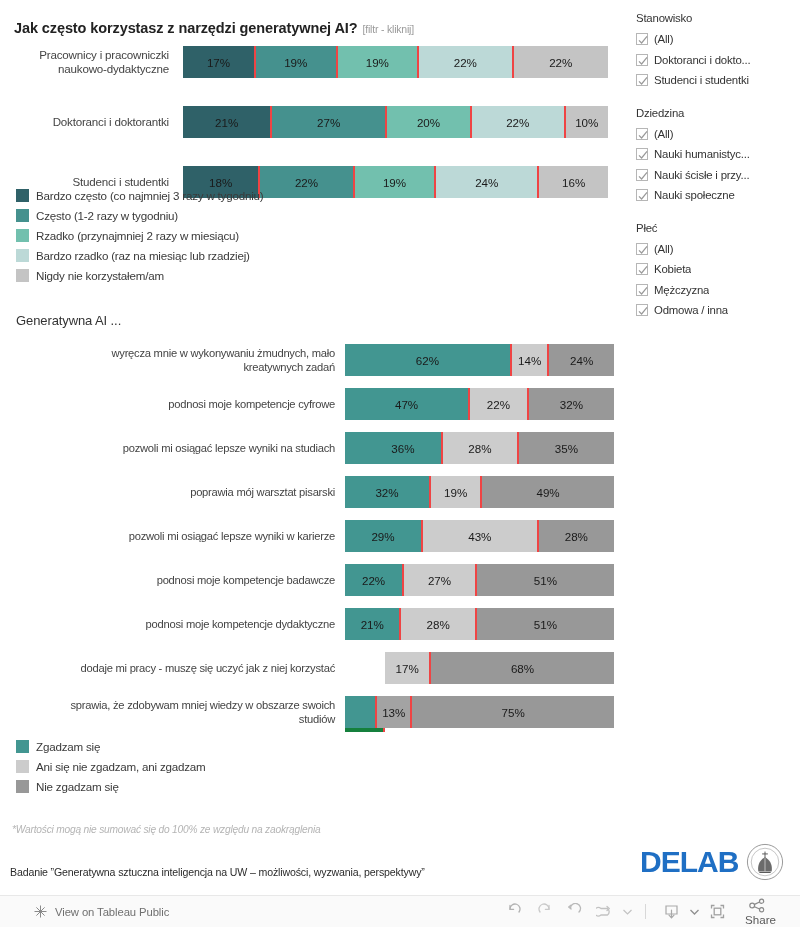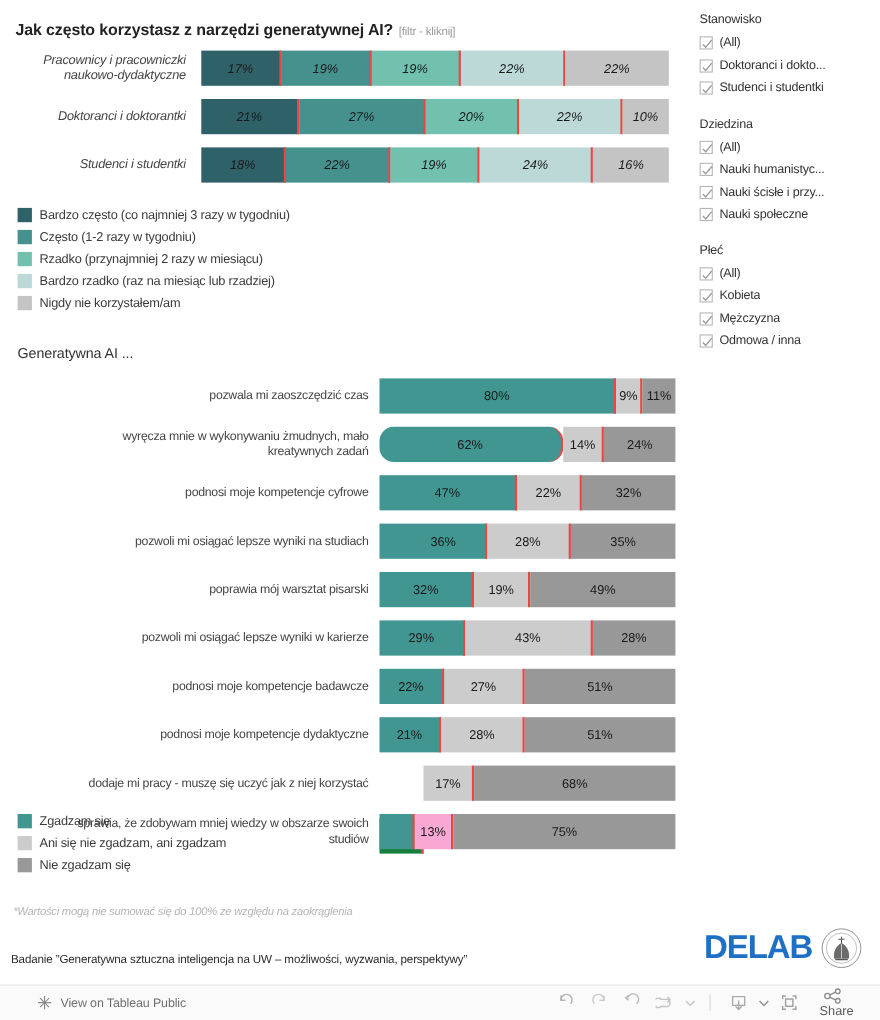--- a/index.html
+++ b/index.html
@@ -14,21 +14,21 @@
   }
   .viz { position: absolute; left: 0; top: 0; width: 800px; height: 895px; background: #fff; }
 
   
   .title-row { position: absolute; left: 14px; top: 20px; display: flex; align-items: baseline; }
   .title-main { font-size: 14.5px; font-weight: bold; color: #222; letter-spacing: -0.1px; }
   .title-note { font-size: 10.5px; color: #9a9a9a; margin-left: 5px; letter-spacing: -0.2px; }
 
   
   #chart1 { position: absolute; left: 0; top: 46px; width: 620px; }
-  .c1-row { position: relative; height: 32px; margin-bottom: 12px; font-style: italic; }
+  .c1-row { position: relative; height: 32px; margin-bottom: 28px; }
   .c1-label {
     position: absolute; left: 0; top: 0; width: 175px; height: 32px;
     display: flex; flex-direction: column; align-items: flex-end; justify-content: center;
     text-align: right; font-size: 11.6px; color: #444; line-height: 14px;
     padding-right: 6px; letter-spacing: -0.2px;
   }
   .c1-bar { position: absolute; left: 183px; top: 0; width: 425px; height: 32px; display: flex; }
   .seg {
     height: 100%; display: flex; align-items: center; justify-content: center;
     font-size: 11.6px; color: #1a1a1a; border-right: 2px solid #ef4444;
@@ -160,35 +160,25 @@
         <span class="swatch" style="background: rgb(196, 196, 196);"></span>
         <span class="legend-text">Nigdy nie korzystałem/am</span>
       </div>
     </div>
 
   <div class="sub-title">Generatywna AI ...</div>
 
   <div id="chart2">
       <div class="c2-row">
         <div class="c2-label">
-          <span>pozwala mi zaoszczędzić czas</span>
-        </div>
-        <div class="c2-bar">
-          <div class="seg" style="flex: 0 0 80%; background: rgb(66, 150, 145);">80%</div>
-          <div class="seg" style="flex: 0 0 9%; background: rgb(204, 204, 204);">9%</div>
-          <div class="seg" style="flex: 0 0 11%; background: rgb(152, 152, 152);">11%</div>
-        </div>
-      </div>
-      <div class="c2-row">
-        <div class="c2-label">
           <span>wyręcza mnie w wykonywaniu żmudnych, mało</span>
           <span>kreatywnych zadań</span>
         </div>
         <div class="c2-bar">
-          <div class="seg" style="flex: 0 0 62%; background: rgb(66, 150, 145); border-radius: 13px;">62%</div>
+          <div class="seg" style="flex: 0 0 62%; background: rgb(66, 150, 145);">62%</div>
           <div class="seg" style="flex: 0 0 14%; background: rgb(204, 204, 204);">14%</div>
           <div class="seg" style="flex: 0 0 24%; background: rgb(152, 152, 152);">24%</div>
         </div>
       </div>
       <div class="c2-row">
         <div class="c2-label">
           <span>podnosi moje kompetencje cyfrowe</span>
         </div>
         <div class="c2-bar">
           <div class="seg" style="flex: 0 0 46.5347%; background: rgb(66, 150, 145);">47%</div>
@@ -256,21 +246,21 @@
           <div class="seg" style="flex: 0 0 68%; background: rgb(152, 152, 152);">68%</div>
         </div>
       </div>
       <div class="c2-row">
         <div class="c2-label">
           <span>sprawia, że zdobywam mniej wiedzy w obszarze swoich</span>
           <span>studiów</span>
         </div>
         <div class="c2-bar">
           <div class="seg" style="flex: 0 0 12%; background: rgb(66, 150, 145);"></div>
-          <div class="seg" style="flex: 0 0 13%; background: #f9a8d4;">13%</div>
+          <div class="seg" style="flex: 0 0 13%; background: #a3a3a3;">13%</div>
           <div class="seg" style="flex: 0 0 75%; background: rgb(152, 152, 152);">75%</div>
         </div>
       </div>
     </div>
 
   <div class="legend" id="legend2">
       <div class="legend-item">
         <span class="swatch" style="background: rgb(66, 150, 145);"></span>
         <span class="legend-text">Zgadzam się</span>
       </div>

